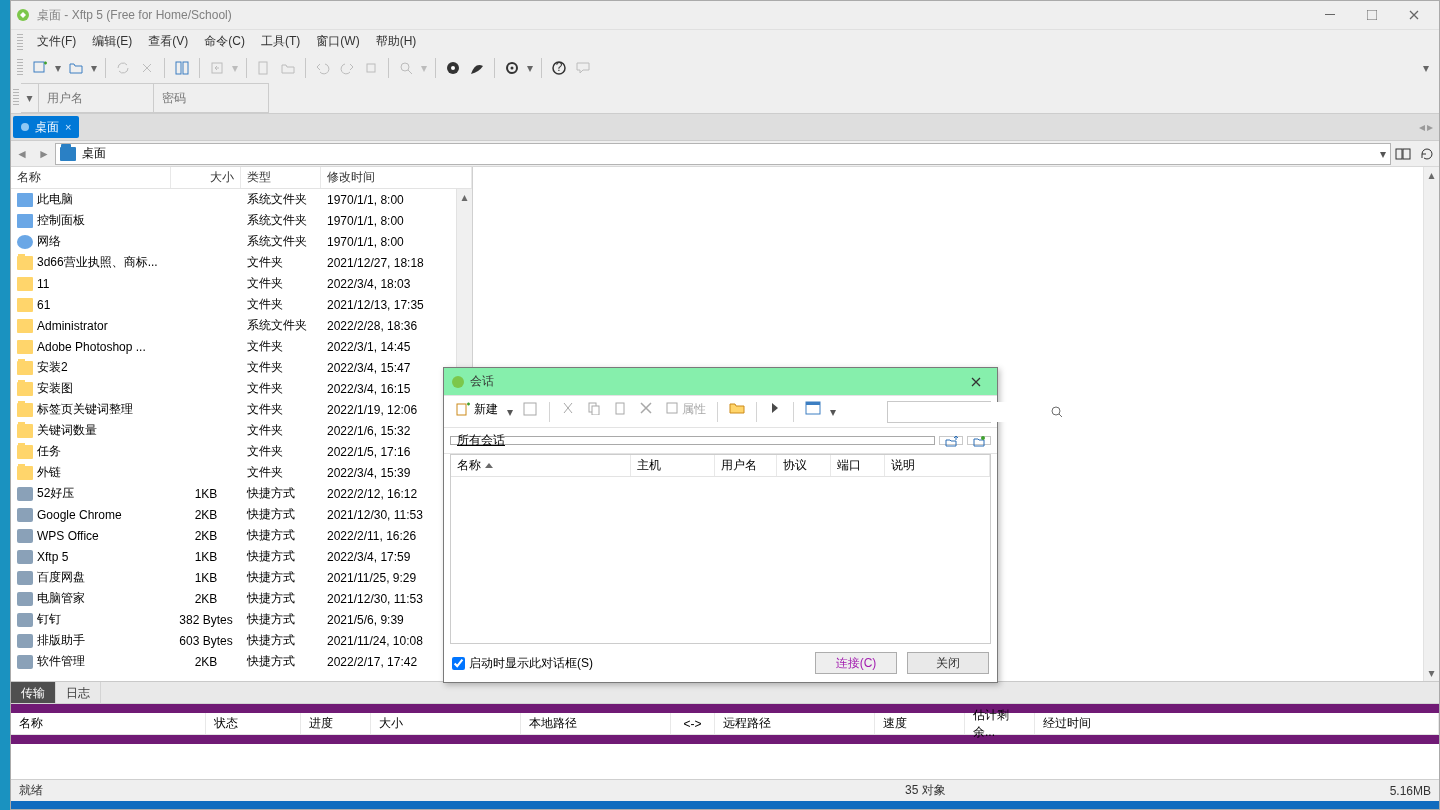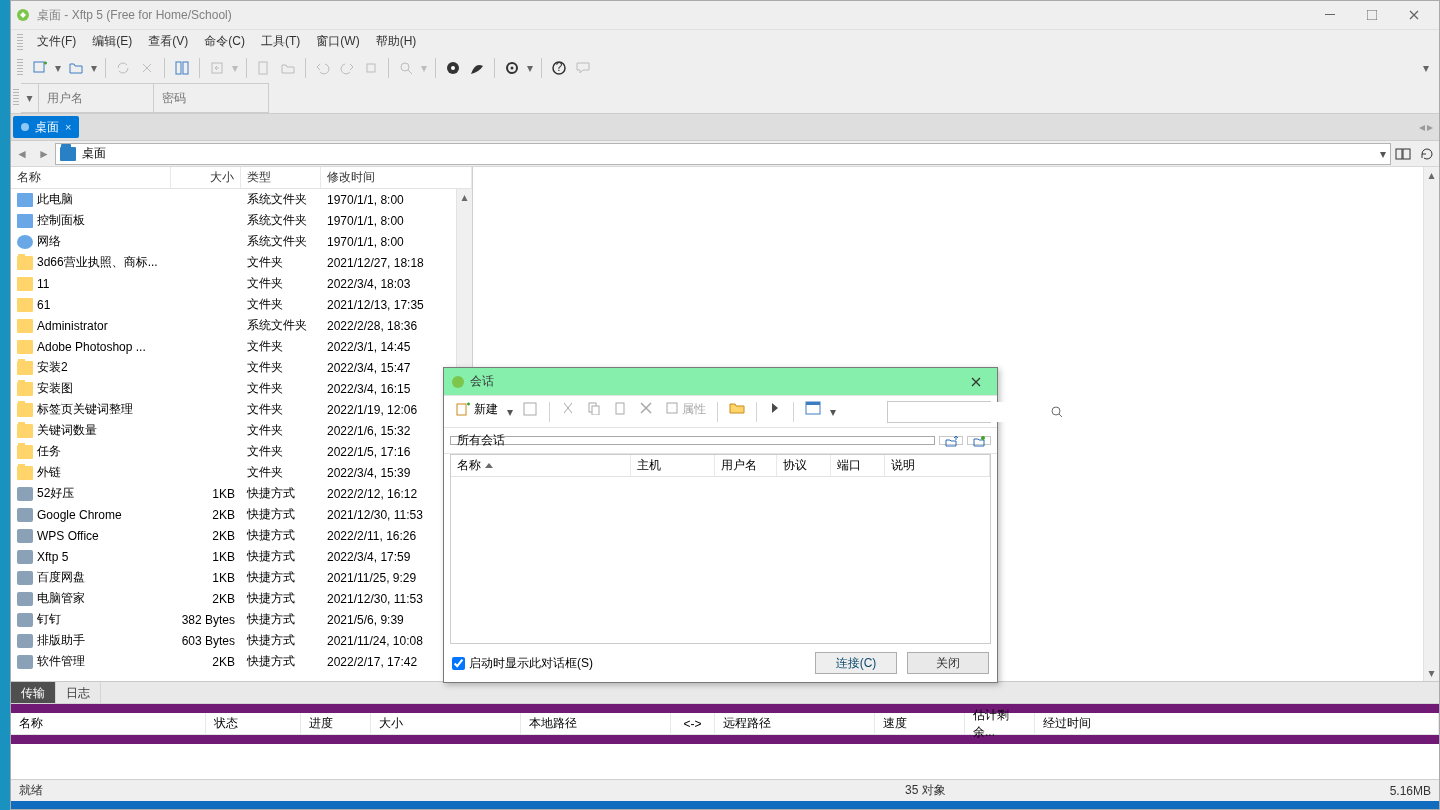--- a/index.html
+++ b/index.html
@@ -74,21 +74,21 @@
 .col-name{flex:0 0 160px;}
 .col-size{flex:0 0 70px; justify-content:flex-end;}
 .col-type{flex:0 0 80px;}
 .col-date{flex:1;}
 
 
 .filelist{ position:relative; flex:1; overflow:hidden; }
 .frow{height:21px;display:flex;align-items:center;}
 .frow .cell{padding:0 6px; white-space:nowrap; overflow:hidden; text-overflow:ellipsis;}
 .frow .cname{flex:0 0 160px; display:flex; align-items:center; gap:4px;}
-.frow .csize{flex:0 0 70px; text-align:right;}
+.frow .csize{flex:0 0 70px; text-align:center;}
 .frow .ctype{flex:0 0 80px;}
 .frow .cdate{flex:1;}
 .ficon{width:16px;height:14px;flex:0 0 16px;}
 .ico-folder{background:#ffd56b;border-radius:1px;position:relative;}
 .ico-folder::before{content:"";position:absolute;top:-3px;left:1px;width:7px;height:3px;background:#ffd56b;border-radius:1px 1px 0 0;}
 .ico-pc{background:#6aa7e6;border-radius:1px;}
 .ico-panel{background:#6aa7e6;border-radius:1px;}
 .ico-net{background:#6aa7e6;border-radius:50%;}
 .ico-app{background:#8aa1b8;border-radius:2px;}
 
@@ -112,31 +112,31 @@
 .dlg-title .t{flex:1;color:#333;padding-left:4px;}
 .dlg-title .x{width:30px;height:22px;display:flex;align-items:center;justify-content:center;color:#333;}
 .dlg-toolbar{height:32px;display:flex;align-items:center;gap:2px;padding:0 6px;border-bottom:1px solid #e3e3e3;background:#fff;}
 .dlg-toolbar .btn{height:24px;display:flex;gap:3px;padding:0 4px;border:1px solid transparent;border-radius:2px;}
 .dlg-toolbar .sep{width:1px;height:20px;background:#d4d4d4;margin:0 4px;}
 .dlg-toolbar .grey{color:#a8a8a8;}
 .dlg-toolbar .dropa{color:#555;padding:0 2px;}
 .dlg-toolbar .search{margin-left:auto;width:104px;height:22px;border:1px solid #c9c9c9;display:flex;align-items:center;}
 .dlg-toolbar .search input{flex:1;border:none;outline:none;height:100%;padding:0 4px;}
 .dlg-toolbar .search .sicon{width:22px;display:flex;align-items:center;justify-content:center;color:#6d6d6d;}
-.dlg-path{height:26px;display:flex;align-items:stretch;padding:8px 6px;border-bottom:1px solid #e3e3e3;gap:4px;}
+.dlg-path{height:26px;display:flex;align-items:stretch;padding:8px 6px;border-bottom:1px solid #e3e3e3;gap:4px;text-decoration:underline;}
 .dlg-path .combo{flex:1;border:1px solid #a9a9a9;background:#fff;display:flex;align-items:center;padding:0 6px;}
 .dlg-path .pbtn{width:24px;border:1px solid #c9c9c9;display:flex;align-items:center;justify-content:center;color:#2a6db4;}
 .dlg-list{border:1px solid #ccc;margin:0 6px;height:190px;}
 .dlg-list .dhdr{height:22px;display:flex;border-bottom:1px solid #e3e3e3;}
 .dlg-list .dhdr .col{padding:0 6px;display:flex;align-items:center;border-right:1px solid #e8e8e8;gap:4px;}
 .dlg-bottom{display:flex;align-items:center;padding:8px;gap:10px;}
 .dlg-bottom label{display:flex;align-items:center;gap:4px;}
 .dlg-bottom .spacer{flex:1;}
 .dlg-bottom button{width:82px;height:22px;border:1px solid #adadad;background:#e9e9e9;color:#333;}
-.dlg-bottom button[disabled]{color:#0c4a6e;background:#eee;}
+.dlg-bottom button[disabled]{color:#a21caf;background:#eee;}
 
 
 .taskbar{height:8px;background:#106cbf;}
 
 svg{display:block;}
 .sort-asc{width:0;height:0;border-left:4px solid transparent;border-right:4px solid transparent;border-bottom:5px solid #6a6a6a;}
 </style>
 </head>
 <body>
 

